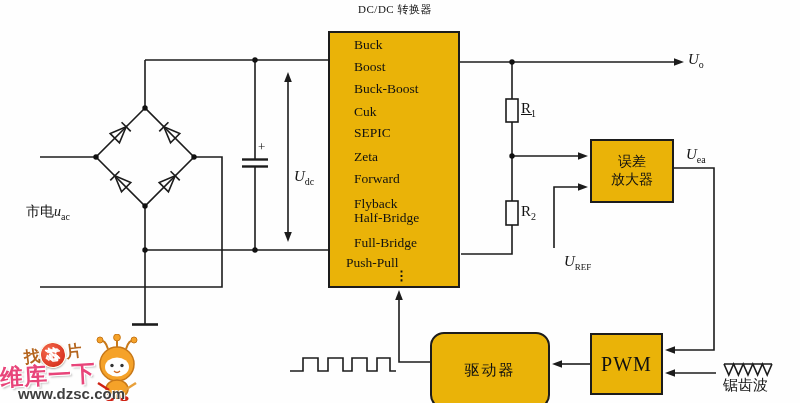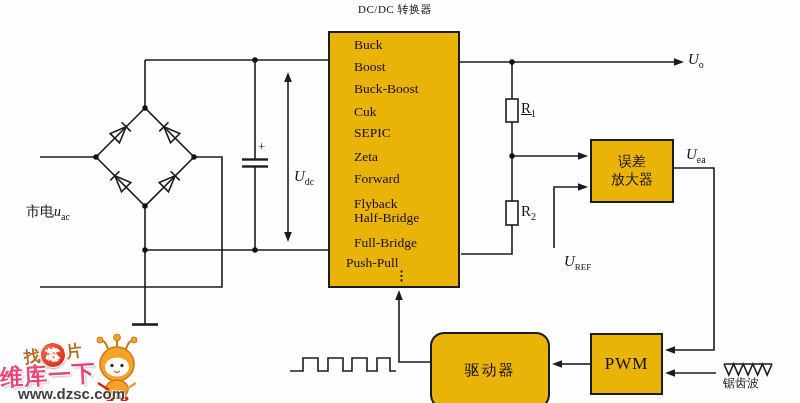--- a/index.html
+++ b/index.html
@@ -9,21 +9,21 @@
   .lbl{position:absolute;font-size:15px;white-space:nowrap;line-height:1.1;}
   .lbl i{font-style:italic;}
   sub{font-size:10px;line-height:0;}
   .box{position:absolute;border:2px solid #1c1c1c;background:#eab308;box-sizing:border-box;}
   #conv-box{left:328px;top:31px;width:132px;height:257px;}
   .citem{position:absolute;left:24px;font-size:13.5px;line-height:16px;white-space:nowrap;}
   #conv-ellipsis{position:absolute;left:65px;top:236px;font-size:13px;font-weight:bold;line-height:1;}
   #ea-box{left:590px;top:139px;width:84px;height:64px;display:flex;flex-direction:column;
           align-items:center;justify-content:center;font-size:14px;line-height:1.3;}
   #pwm-box{left:590px;top:333px;width:73px;height:62px;display:flex;align-items:center;
-           justify-content:center;font-size:17px;letter-spacing:1px;}
+           justify-content:center;font-size:20px;letter-spacing:1px;}
   #drv-box{left:430px;top:332px;width:120px;height:77px;display:flex;align-items:center;
            justify-content:center;font-size:15px;letter-spacing:2px;border-radius:14px;}
   #title{left:325px;top:3px;width:140px;text-align:center;font-size:11px;letter-spacing:.5px;}
   
   #wm{left:2px;top:334px;width:160px;height:68px;font-family:"Liberation Sans","DejaVu Sans",sans-serif;}
   #wm-tag{position:absolute;left:22px;top:8px;transform:rotate(-7deg);font-weight:bold;
           font-size:16px;color:#b4651e;text-shadow:1px 1px 0 #fff,-1px -1px 0 #fff;}
   #wm-circle{display:inline-block;width:24px;height:24px;border-radius:50%;
              background:radial-gradient(circle at 35% 30%,#f46a4a,#cf2214);color:#fff;
              font-size:13px;line-height:24px;text-align:center;vertical-align:middle;
@@ -173,21 +173,21 @@
 <div class="lbl" style="left:536px;top:253px;margin-left:28px;">
   <i>U</i><sub style="font-size:9px">REF</sub>
 </div>
 <div class="lbl" style="left:521px;top:100px;text-decoration:underline;">
   <span>R</span><sub>1</sub>
 </div>
 <div class="lbl" style="left:521px;top:203px;">
   <span>R</span><sub>2</sub>
 </div>
 <div class="lbl" style="left:258px;top:140px;font-size:13px;">+</div>
-<div class="lbl" style="left:723px;top:377px;font-size:12px;">锯齿波</div>
+<div class="lbl" style="left:723px;top:377px;font-size:15px;">锯齿波</div>
 
 <div class="abs" id="wm">
   <svg class="abs" style="left:86px;top:0px" width="58" height="68" viewBox="0 0 58 68">
     <g stroke="#c87818" stroke-width="2" fill="none">
       <path d="M20,15 Q17,5 12,7"></path>
         <path d="M29,13 V4"></path>
         <path d="M38,15 Q41,5 46,7"></path>
     </g>
     <circle cx="12" cy="6" r="3" fill="#f5a229" stroke="#c87818"></circle>
     <circle cx="29" cy="3.5" r="3.4" fill="#f5a229" stroke="#c87818"></circle>

